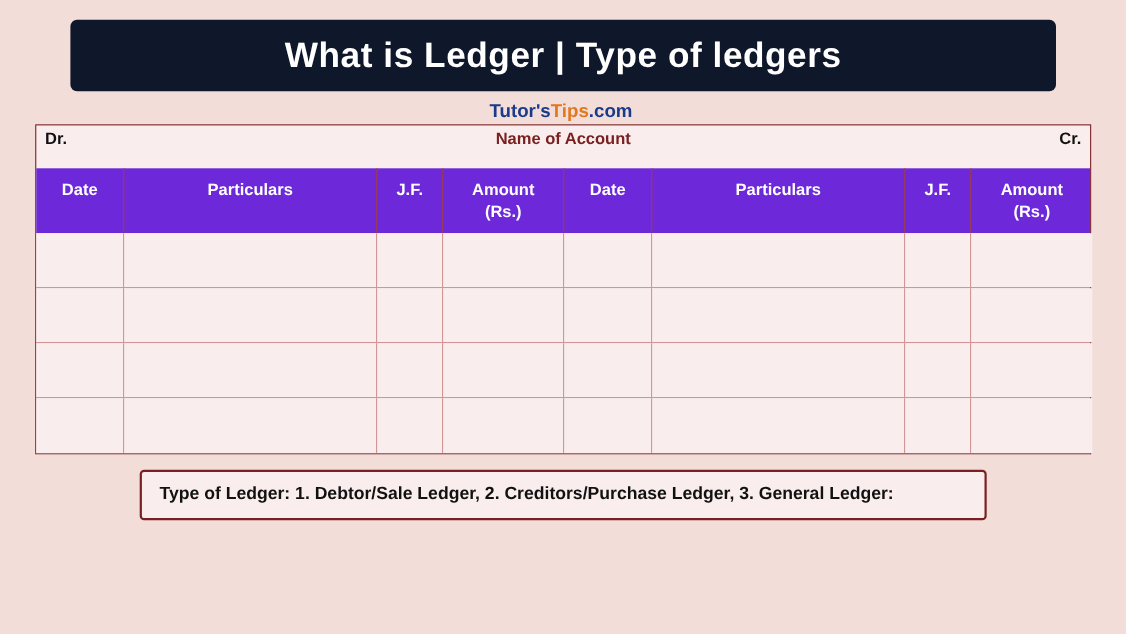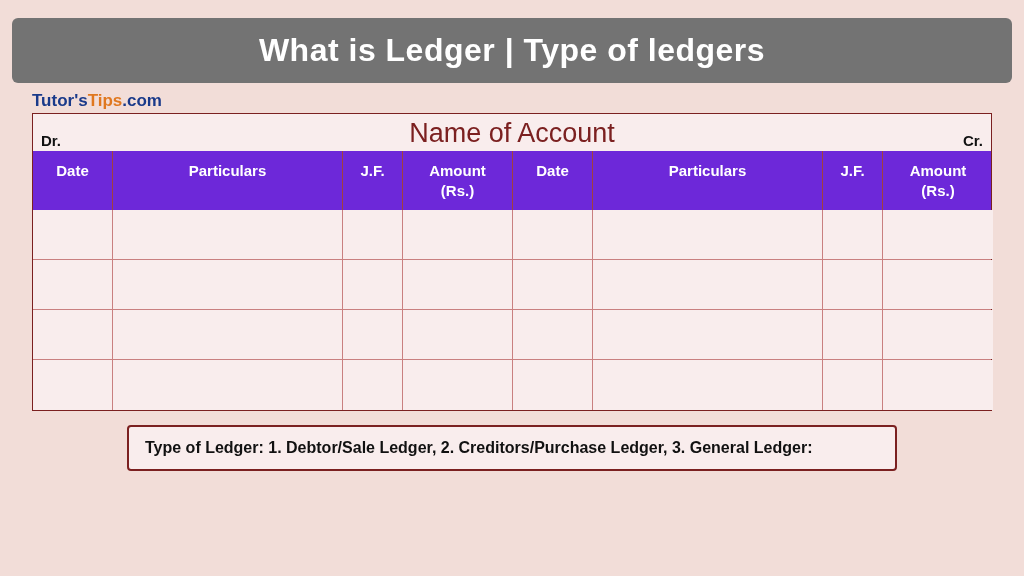--- a/index.html
+++ b/index.html
@@ -9,38 +9,38 @@
       height: 576px;
       background-color: #f2ddd8;
       font-family: 'Arial', sans-serif;
       display: flex;
       flex-direction: column;
       align-items: center;
       overflow: hidden;
     }
 
     .title-bar {
-      width: 1000px;
+      width: 896px;
       margin: 18px auto 8px auto;
-      background-color: #737373;
+      background-color: #0f172a;
       border-radius: 6px;
       padding: 14px 24px;
       text-align: center;
     }
 
     .title-bar h1 {
       color: #ffffff;
       font-size: 32px;
       font-weight: 900;
       letter-spacing: 0.5px;
     }
 
     .branding {
       width: 960px;
-      text-align: left;
+      text-align: center;
       font-size: 17px;
       font-weight: 700;
       padding-right: 4px;
       margin-bottom: 2px;
     }
 
     .branding .tutor {
       color: #1a3a8a;
     }
 
@@ -54,33 +54,33 @@
 
     .ledger-container {
       width: 960px;
       background-color: #f9eded;
       border: 1.5px solid #7b2020;
     }
 
     .ledger-meta-row {
       display: flex;
       justify-content: space-between;
-      align-items: flex-end;
-      padding: 4px 8px 2px 8px;
+      align-items: center;
+      padding: 4px 8px 18px 8px;
     }
 
     .ledger-dr, .ledger-cr {
       font-size: 15px;
       font-weight: 700;
       color: #111;
     }
 
     .ledger-account-name {
-      font-size: 27px;
-      font-weight: 400;
+      font-size: 15px;
+      font-weight: 700;
       color: #7b2020;
       text-align: center;
     }
 
     .ledger-header-row {
       display: grid;
       grid-template-columns: 80px 230px 60px 110px 80px 230px 60px 110px;
       background-color: #6d28d9;
     }
 

